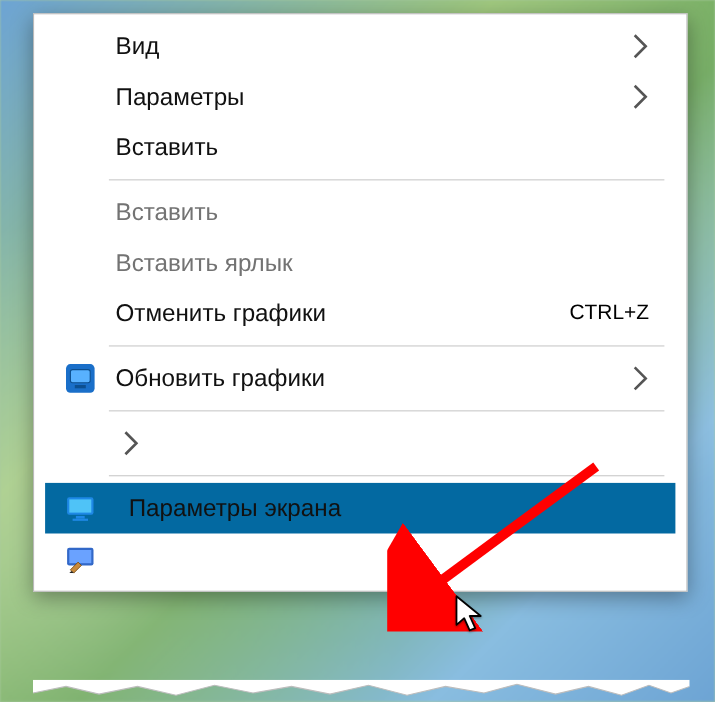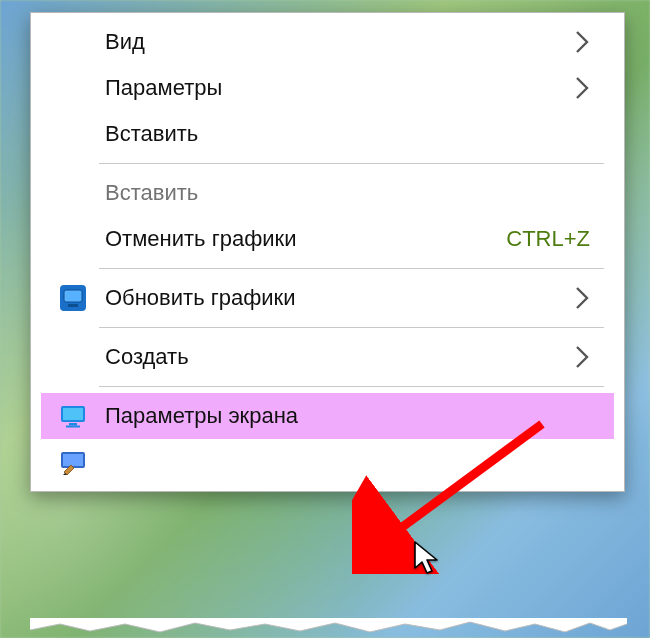--- a/index.html
+++ b/index.html
@@ -49,34 +49,34 @@
     flex-shrink: 0;
   }
   .item .icon-slot.noicon { width: 64px; }
   .item .label {
     flex: 1 1 auto;
     text-align: left;
     white-space: nowrap;
     overflow: hidden;
   }
   .item .shortcut {
-    color: #4d7c0f;
-    font-size: 22px;
+    color: #000000;
+    font-size: 19px;
     padding-right: 6px;
     text-align: right;
   }
   .item .chevron {
     width: 28px;
     display: flex;
     align-items: center;
     justify-content: center;
   }
   .item .chevron svg { width: 14px; height: 24px; }
   .item.disabled .label { color: #737373; }
-  .item.hover { background: #f0abfc; }
+  .item.hover { background: #0369a1; gap: 12px; }
   .sep {
     height: 1px;
     background: #c9c9c9;
     margin: 6px 10px 6px 58px;
   }
   
   .ic {
     width: 28px; height: 28px;
     display: inline-block;
   }
@@ -137,20 +137,24 @@
     <span class="label">Вставить</span>
   </div>
 
   <div class="sep"></div>
 
   <div class="item disabled">
     <span class="icon-slot noicon"></span>
     <span class="label">Вставить</span>
   </div>
 
+  <div class="item disabled">
+    <span class="icon-slot noicon"></span>
+    <span class="label">Вставить ярлык</span>
+  </div>
 
   <div class="item">
     <span class="icon-slot noicon"></span>
     <span class="label">Отменить графики</span>
     <span class="shortcut">CTRL+Z</span>
   </div>
 
   <div class="sep"></div>
 
 
@@ -171,21 +175,20 @@
           <path d="M2 2 L12 12 L2 22" fill="none" stroke="#555" stroke-width="2.4"></path>
         </svg>
     </span>
   </div>
 
 
   <div class="sep"></div>
 
   <div class="item">
     <span class="icon-slot noicon"></span>
-    <span class="label">Создать</span>
     <span class="chevron">
       <svg viewBox="0 0 14 24">
           <path d="M2 2 L12 12 L2 22" fill="none" stroke="#555" stroke-width="2.4"></path>
         </svg>
     </span>
   </div>
 
   <div class="sep"></div>
 
   <div class="item hover">

